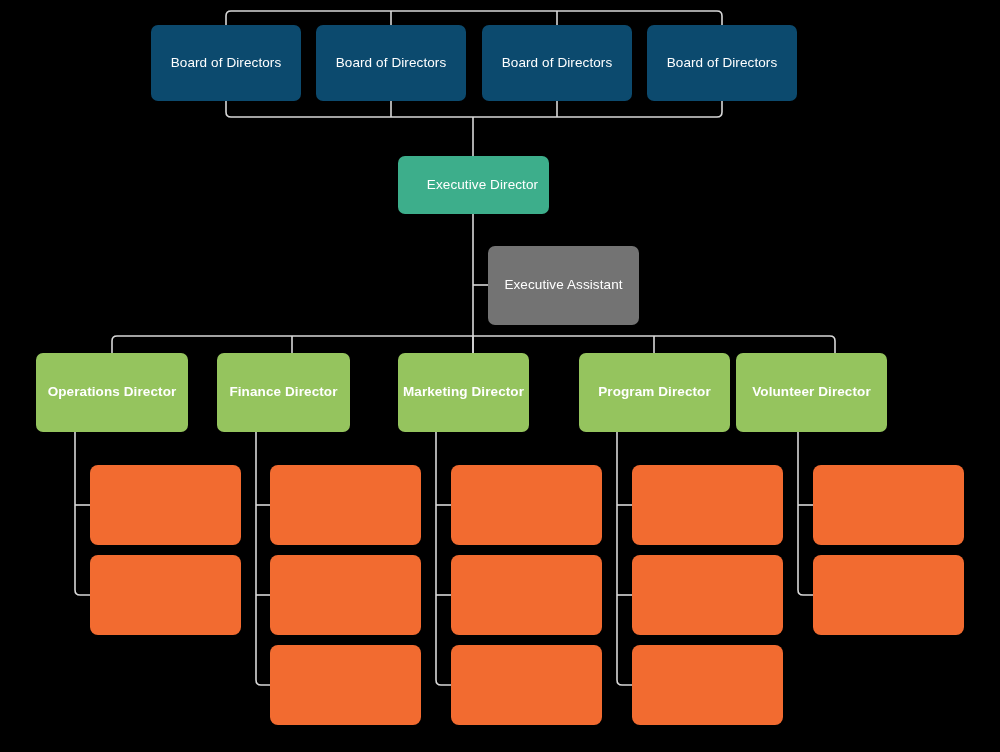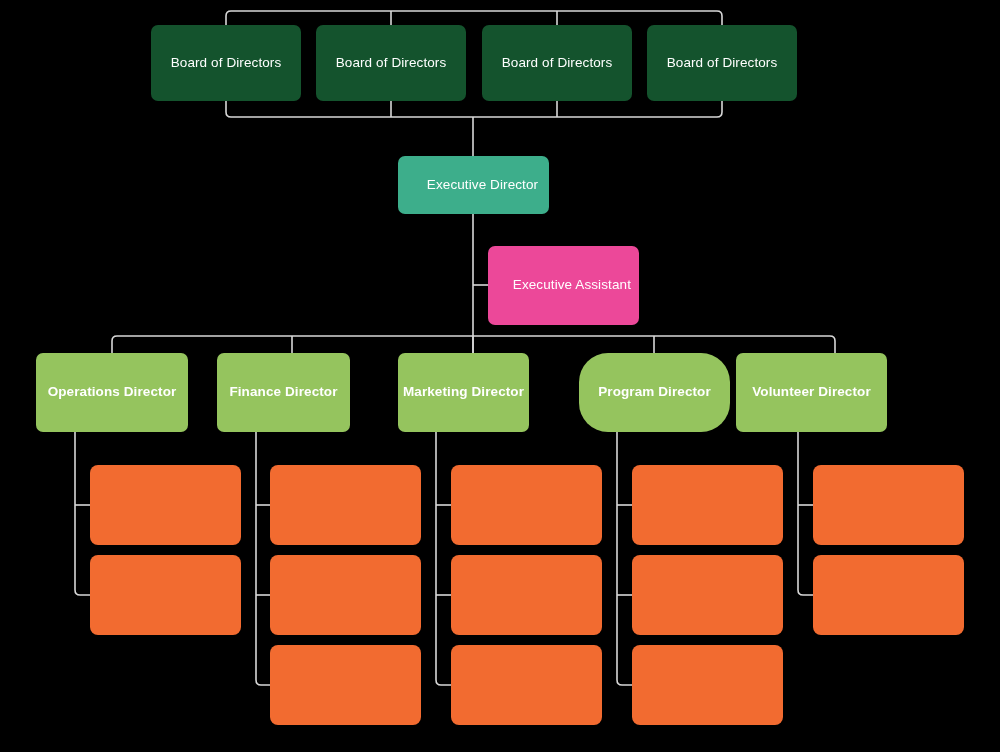--- a/index.html
+++ b/index.html
@@ -35,23 +35,23 @@
     justify-content: center;
     text-align: center;
     color: #ffffff;
     font-size: 13.5px;
     font-weight: 400;
     line-height: 1.2;
     letter-spacing: 0.1px;
     padding: 4px 8px;
     overflow: hidden;
   }
-  .node.board      { background: #14532d; }
+  .node.board      { background: #0c4a6e; }
   .node.exec       { background: #3DAE8B; }
-  .node.assistant  { background: #ec4899; justify-content: flex-end; }
+  .node.assistant  { background: #737373; }
   .node.director   { background: #95C45E; font-weight: bold; }
   .node.staff      { background: #F26B30; border-radius: 8px; }
   .node-label {
     display: block;
     white-space: nowrap;
   }
 </style>
 </head>
 <body>
 
@@ -141,21 +141,21 @@
 
   <div class="node director" style="left:36px; top:353px; width:152px; height:79px;">
     <span class="node-label">Operations Director</span>
   </div>
   <div class="node director" style="left:217px; top:353px; width:133px; height:79px;">
     <span class="node-label">Finance Director</span>
   </div>
   <div class="node director" style="left:398px; top:353px; width:131px; height:79px;">
     <span class="node-label">Marketing Director</span>
   </div>
-  <div class="node director" style="left:579px; top:353px; width:151px; height:79px;border-radius:29px;">
+  <div class="node director" style="left:579px; top:353px; width:151px; height:79px;">
     <span class="node-label">Program Director</span>
   </div>
   <div class="node director" style="left:736px; top:353px; width:151px; height:79px;">
     <span class="node-label">Volunteer Director</span>
   </div>
 
   <div class="node staff" style="left:90px; top:465px; width:151px; height:80px;">
     <span class="node-label"></span>
   </div>
   <div class="node staff" style="left:90px; top:555px; width:151px; height:80px;">

